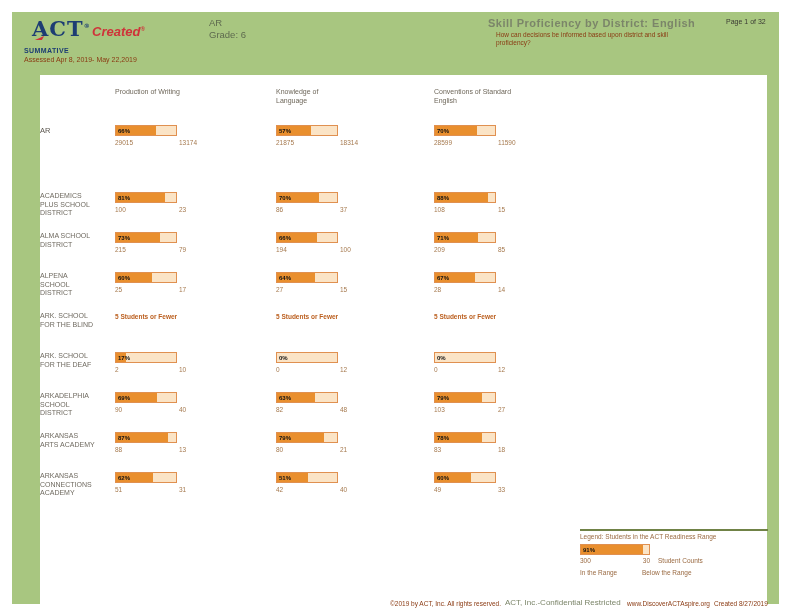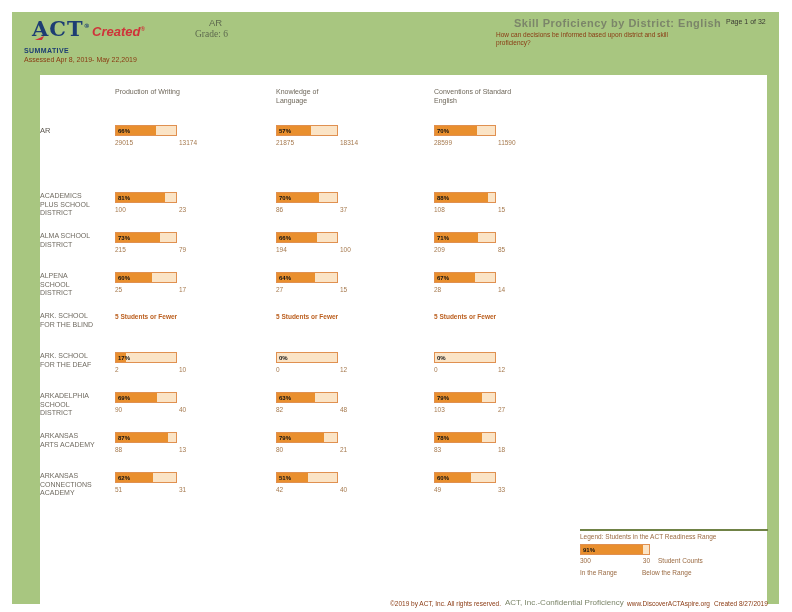--- a/index.html
+++ b/index.html
@@ -16,22 +16,22 @@
   
   #logo-act{left:32px;top:16px;font-family:"DejaVu Serif", serif;font-weight:bold;
             font-size:21px;color:#1d3d73;letter-spacing:1px;}
   #logo-act-tri{left:36px;top:36px;width:0;height:0;border-left:7px solid transparent;
             border-bottom:4px solid #cf3339;transform:skewX(-30deg);}
   #logo-aspire{left:92px;top:24px;font-size:13px;font-weight:bold;font-style:italic;color:#cf3339;}
   .reg{font-size:6px;vertical-align:super;}
   #summative{left:24px;top:47px;font-size:7px;font-weight:bold;color:#1d3d73;letter-spacing:.4px;}
   #assessed{left:24px;top:56px;font-size:7px;color:#8a3a12;}
   #hdr-region{left:209px;top:17px;font-size:9.5px;color:#5e6a4e;}
-  #hdr-grade{left:195px;top:29px;font-size:9.5px;color:#5e6a4e;font-family:Liberation Serif, serif;}
-  #hdr-title{left:514px;top:17px;font-size:11px;font-weight:bold;color:#7b8569;letter-spacing:.5px;}
+  #hdr-grade{left:209px;top:29px;font-size:9.5px;color:#5e6a4e;}
+  #hdr-title{left:488px;top:17px;font-size:11px;font-weight:bold;color:#7b8569;letter-spacing:.5px;}
   #hdr-subtitle{left:496px;top:31px;width:180px;font-size:6.5px;color:#8a3a12;line-height:8px;}
   #hdr-page{left:726px;top:18px;font-size:7px;color:#3a3a33;}
 
   
   .col-hdr{top:88px;font-size:7px;color:#6e675a;line-height:8.5px;}
 
   
   .row-label{left:40px;width:58px;font-size:7px;color:#6f6a60;line-height:8.5px;}
   #ar-label{left:40px;font-size:7.5px;color:#5b564e;}
   .bar{width:62px;height:11px;background:#fbe4c6;border:1px solid #e09050;box-sizing:border-box;position:absolute;}
@@ -299,15 +299,15 @@
     <div class="bar-fill" style="width: 91%;"></div>
     <span class="pct">91%</span>
   </div>
 <div class="abs" id="legend-counts">300</div>
 <div class="abs" id="legend-count-below">30</div>
 <div class="abs" id="legend-count-label">Student Counts</div>
 <div class="abs" id="legend-in-range">In the Range</div>
 <div class="abs" id="legend-below-range">Below the Range</div>
 
 <div class="abs" id="footer-copyright">©2019 by ACT, Inc. All rights reserved.</div>
-<div class="abs" id="footer-confidential">ACT, Inc.-Confidential Proficiency</div>
+<div class="abs" id="footer-confidential">ACT, Inc.-Confidential Restricted</div>
 <div class="abs" id="footer-site">www.DiscoverACTAspire.org</div>
 <div class="abs" id="footer-created">Created 8/27/2019</div>
 
 </body></html>

